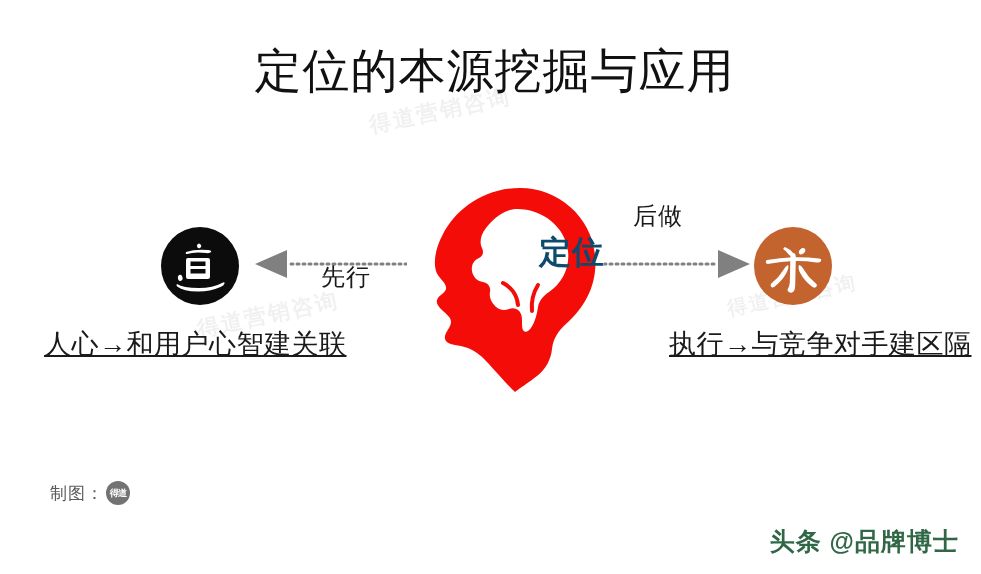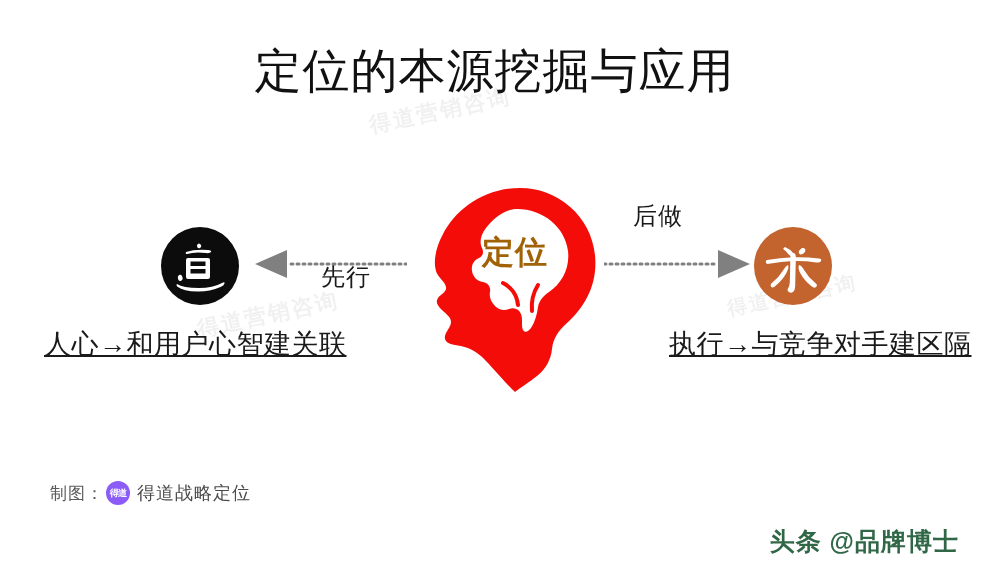--- a/index.html
+++ b/index.html
@@ -111,24 +111,24 @@
   .head-wrap svg {
     display: block;
     width: 180px;
     height: 212px;
   }
   .head-text {
     position: absolute;
     left: 0;
     top: 48px;
     width: 180px;
-    text-align: center;
+    text-align: right;
     font-size: 32px;
     font-weight: 700;
-    color: #a16207;
+    color: #0c4a6e;
     letter-spacing: 1px;
     z-index: 6;
     pointer-events: none;
     white-space: nowrap;
   }
 
   
   .caption {
     position: absolute;
     top: 326px;
@@ -155,21 +155,21 @@
   }
   .credit-label {
     font-size: 17px;
     color: #5b5b5b;
     letter-spacing: 1px;
   }
   .credit-logo {
     width: 24px;
     height: 24px;
     border-radius: 50%;
-    background: #8b5cf6;
+    background: #737373;
     margin: 0 7px 0 2px;
     display: flex;
     align-items: center;
     justify-content: center;
     flex: 0 0 auto;
   }
   .credit-logo span {
     color: #ffffff;
     font-size: 10px;
     font-weight: 700;
@@ -311,18 +311,17 @@
   </div>
 
   <div class="caption caption-left">人心→和用户心智建关联</div>
   <div class="caption caption-right">执行→与竞争对手建区隔</div>
 
   <div class="credit">
     <span class="credit-label">制图：</span>
     <span class="credit-logo">
       <span>得道</span>
     </span>
-    <span class="credit-name">得道战略定位</span>
   </div>
 
   <div class="platform-wm">头条 @品牌博士</div>
 
 </div>
 
 </body></html>

